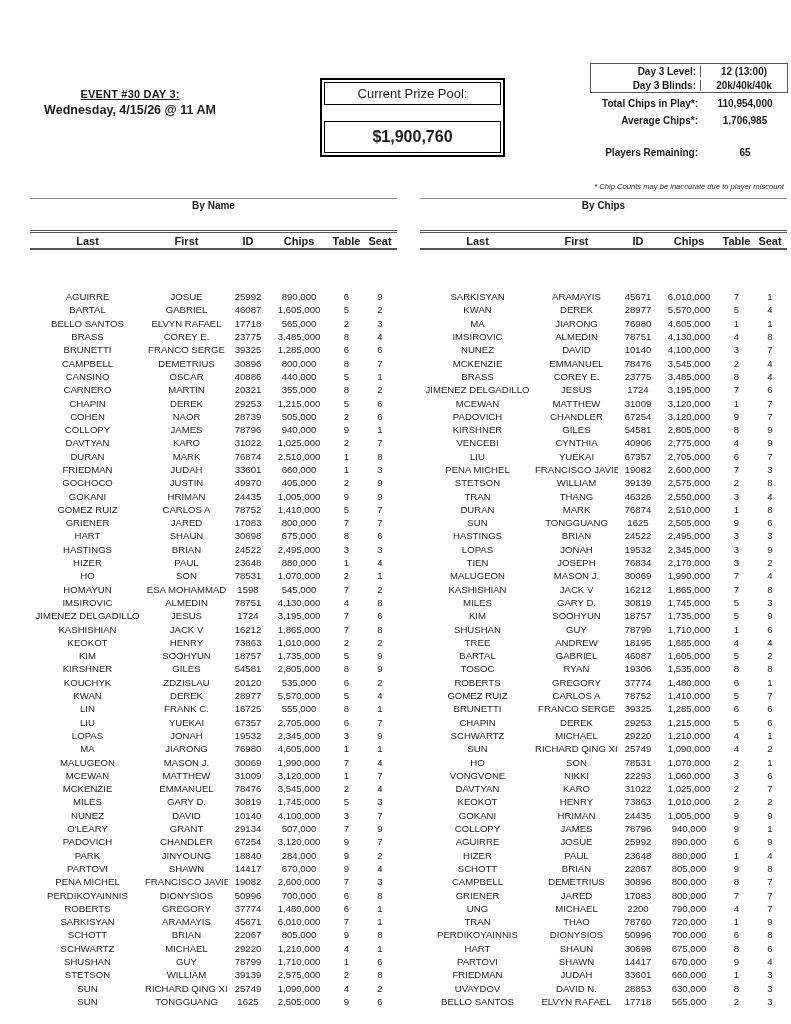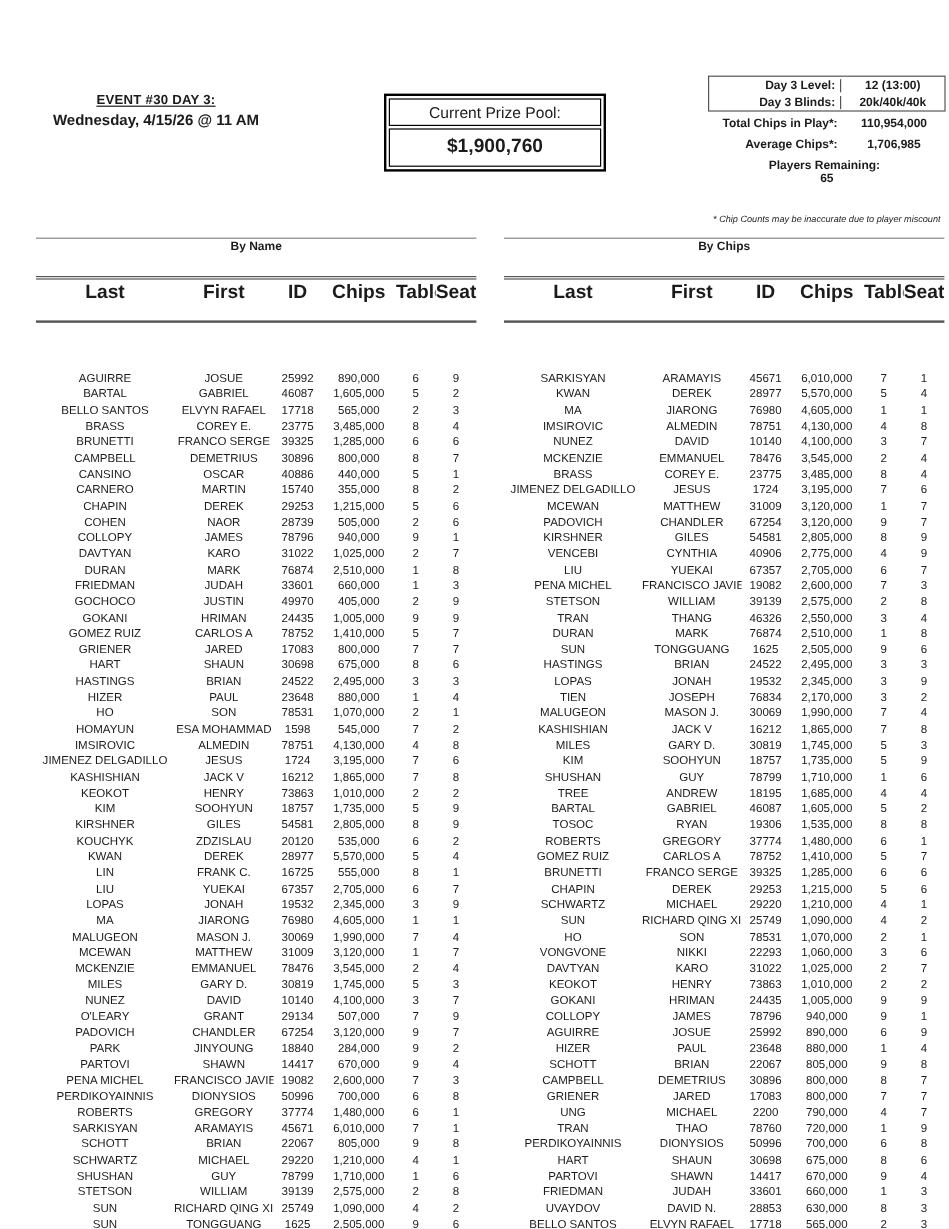--- a/index.html
+++ b/index.html
@@ -1,41 +1,41 @@
 <!DOCTYPE html>
 <html><head>
 <meta charset="utf-8">
 <style>
   html,body{margin:0;padding:0;background:#e8e8e8;}
   .page{
     position:relative;width:791px;height:1024px;background:#ffffff;
     font-family:"Liberation Sans",sans-serif;color:#1b1b1b;overflow:hidden;margin:0 auto;
   }
   
-  .event-block{position:absolute;left:25px;top:78px;width:210px;text-align:center;}
+  .event-block{position:absolute;left:25px;top:88px;width:210px;text-align:center;}
   .event-title{font-weight:bold;font-size:11px;text-decoration:underline;letter-spacing:.2px;}
   .event-date{font-weight:bold;font-size:12.5px;margin-top:3px;}
   .prize-box{position:absolute;left:320px;top:78px;width:177px;border:2px solid #000;background:#fff;padding:2px;}
   .prize-cell{border:1.5px solid #000;text-align:center;}
   .prize-label{font-weight:normal;font-size:13px;padding:3px 0;}
-  .prize-amount{font-weight:bold;font-size:16px;padding:6px 0;margin-top:2px;}
+  .prize-amount{font-weight:bold;font-size:16px;padding:6px 0;margin-top:16px;}
   .info-block{position:absolute;left:590px;top:63px;width:198px;font-size:10px;font-weight:bold;}
   .info-box{border:1.5px solid #555;padding-left:20px;}
   .info-row{display:flex;align-items:center;min-height:14px;}
   .info-row .lbl{flex:1;text-align:right;padding-right:4px;}
   .info-row .val{width:86px;text-align:center;}
   .info-box .info-row .val{border-left:1.5px solid #555;}
   .info-plain .info-row{margin-top:3px;}
-  .info-plain .info-row.spaced{margin-top:6px;flex-direction:column;}
+  .info-plain .info-row.spaced{margin-top:18px;}
   .footnote{font-style:italic;font-weight:normal;font-size:7.6px;margin-top:23px;text-align:center;color:#222;}
   
   .tables-wrap{position:absolute;left:30px;top:198px;display:flex;gap:23px;}
   .ptable{width:367px;}
   .ttitle{text-align:center;font-weight:bold;font-size:10px;border-top:1px solid #888;border-bottom:3px double #555;padding:1px 0 19px;}
-  .thead{display:flex;font-weight:bold;font-size:16px;border-bottom:2.5px solid #555;padding:2px 0 14px;}
+  .thead{display:flex;font-weight:bold;font-size:11px;border-bottom:2.5px solid #555;padding:2px 0 1px;}
   .thead > div, .trow > div{text-align:center;overflow:hidden;white-space:nowrap;}
   .c0{width:115px;}.c1{width:83px;}.c2{width:40px;}.c3{width:62px;}.c4{width:33px;}.c5{width:34px;}
   .tbody{font-size:9.6px;margin-top:40px;}
   .trow{display:flex;height:13.3px;align-items:center;}
 </style>
 </head>
 <body>
 
 <div class="page">
 
@@ -142,21 +142,21 @@
             <div class="c0">CANSINO</div>
             <div class="c1">OSCAR</div>
             <div class="c2">40886</div>
             <div class="c3">440,000</div>
             <div class="c4">5</div>
             <div class="c5">1</div>
           </div>
           <div class="trow">
             <div class="c0">CARNERO</div>
             <div class="c1">MARTIN</div>
-            <div class="c2">15740</div>
+            <div class="c2">20321</div>
             <div class="c3">355,000</div>
             <div class="c4">8</div>
             <div class="c5">2</div>
           </div>
           <div class="trow">
             <div class="c0">CHAPIN</div>
             <div class="c1">DEREK</div>
             <div class="c2">29253</div>
             <div class="c3">1,215,000</div>
             <div class="c4">5</div>

